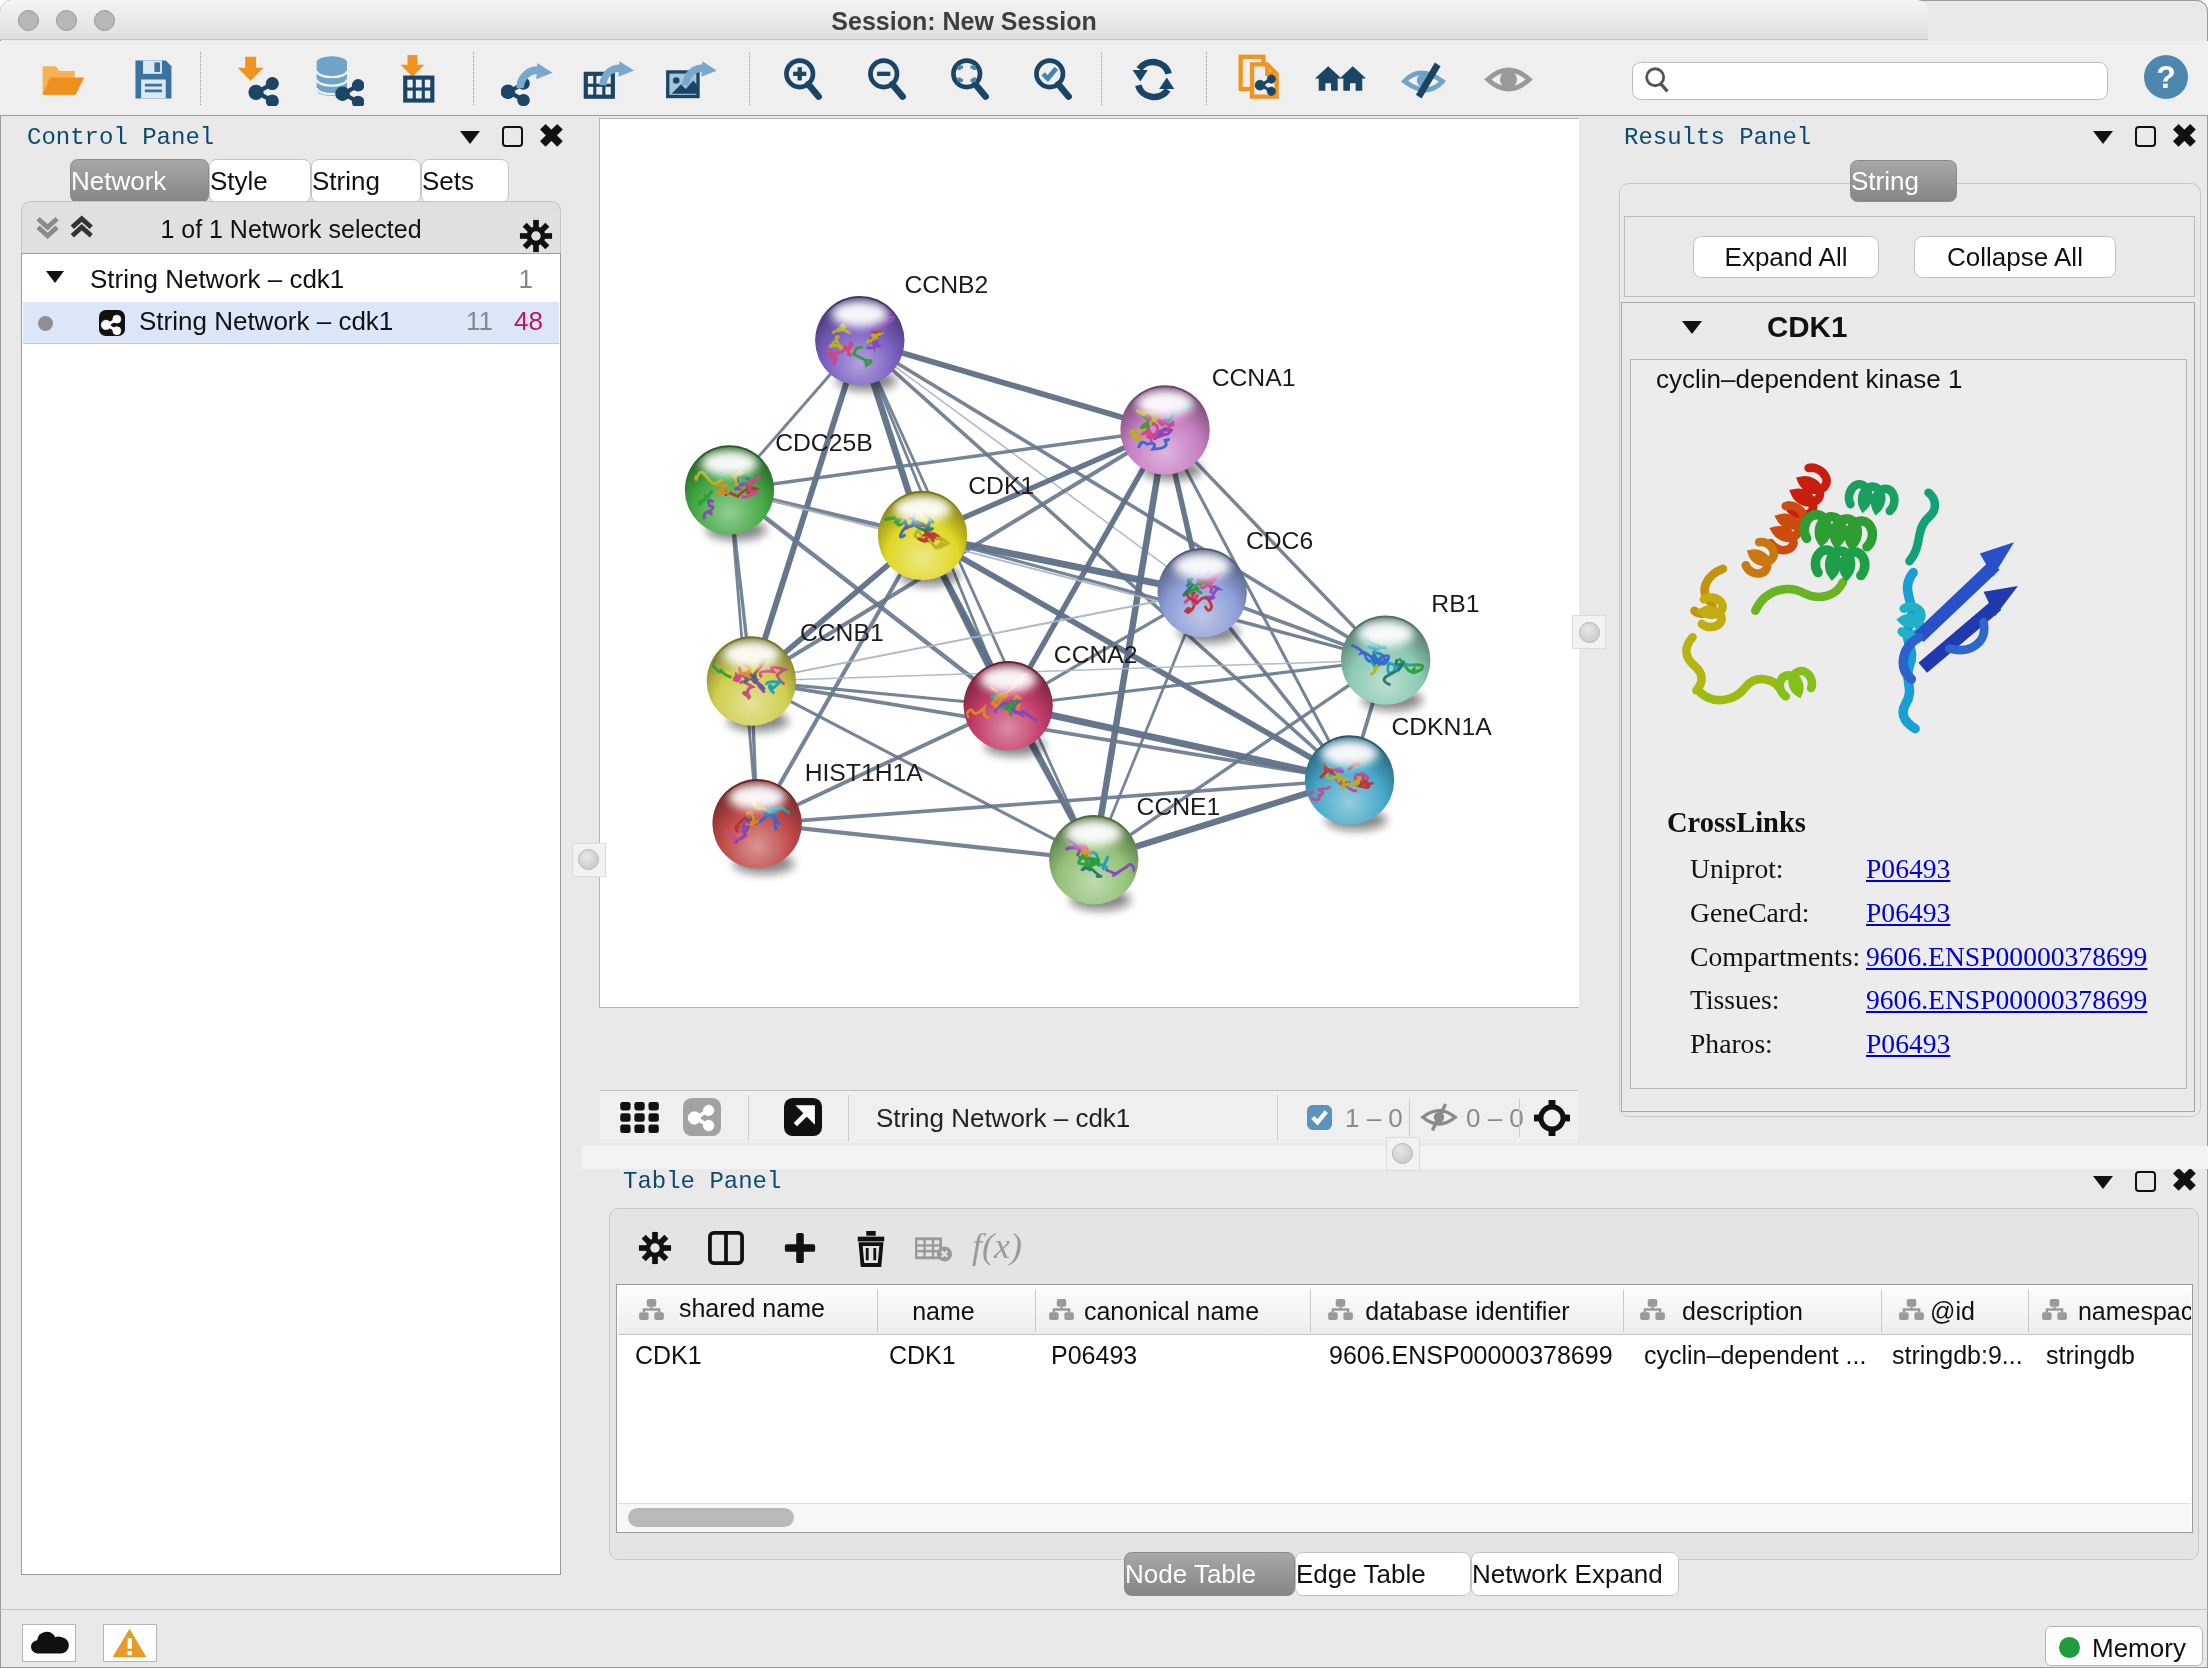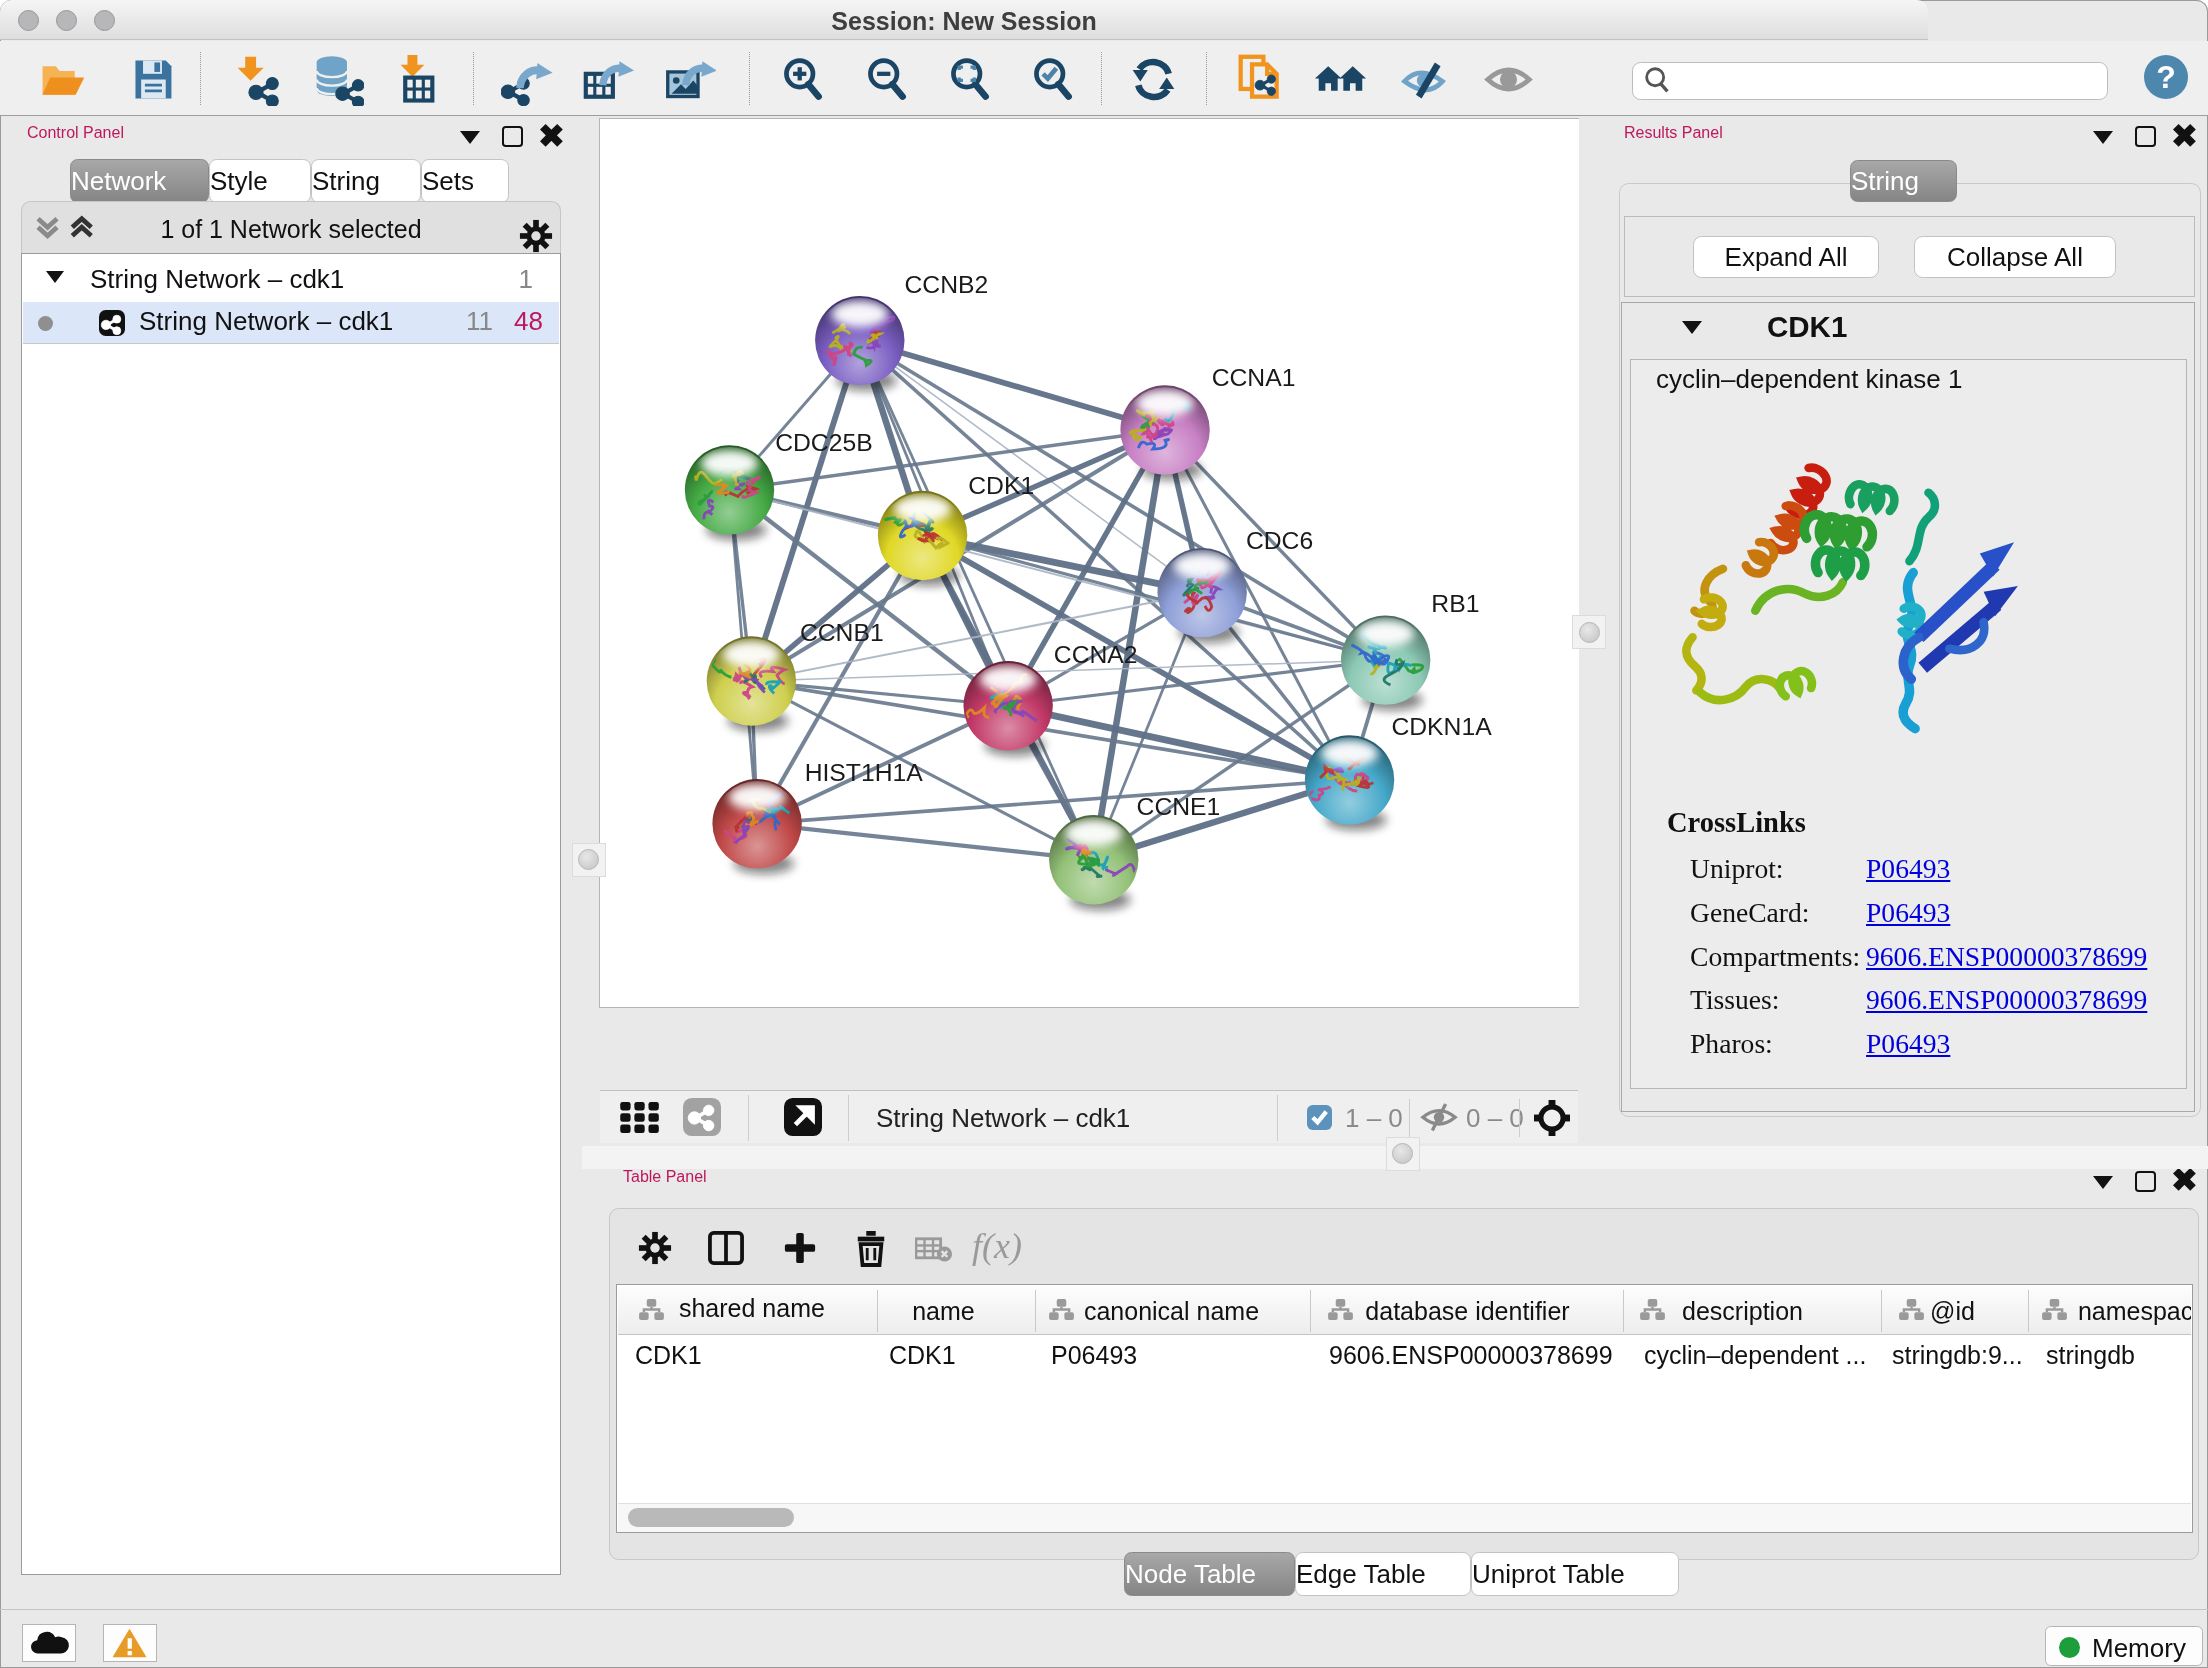--- a/index.html
+++ b/index.html
@@ -5,21 +5,21 @@
 .win{position:absolute;left:0;top:0;width:2208px;height:1668px;background:#e9e9e9;
   border-radius:11.4px 11.4px 0 0;overflow:hidden;box-shadow:0 0 0 1px #9a9a9a inset;}
 .abs{position:absolute}
 .titlebar{left:0;top:0;width:1928px;height:40px;background:linear-gradient(#f5f5f5,#dedede);
   border-bottom:1px solid #c2c2c2;border-radius:11.4px 11.4px 0 0;}
 .tl{position:absolute;top:9.5px;width:21px;height:21px;border-radius:50%;background:#b7b7ba;border:1px solid #979799;}
 .title{position:absolute;top:6.7px;left:0;width:100%;text-align:center;font-size:25px;font-weight:bold;color:#3e3e3e;}
 .toolbar{left:0;top:41px;width:2208px;height:75px;background:#efefef;border-bottom:1px solid #9d9d9d;}
 .tsep{position:absolute;top:11.4px;height:53px;width:0;border-left:1.9px dotted #999;}
 .searchbox{position:absolute;left:1632px;top:21px;width:476px;height:38px;background:#fff;border:1.4px solid #bcbcbc;border-radius:8.6px;}
-.panel-title{font-size:16px;color:#be185d;}
+.panel-title{font-size:24px;color:#0c4a6e;font-family:Liberation Mono, monospace;}
 .ptri{width:0;height:0;border-left:10.5px solid transparent;border-right:10.5px solid transparent;border-top:13.3px solid #111;display:inline-block}
 .psq{width:21px;height:21px;border:2.9px solid #111;border-radius:3.8px;display:inline-block}
 .tabbtn{position:absolute;border:1px solid #c3c3c3;background:#fff;color:#111;font-size:26px;
   border-radius:7.6px;}
 .tabsel{background:linear-gradient(#a8a8a8,#858585);color:#fff;border-color:#8a8a8a;}
 .whitebox{background:#fff;border:1.9px solid #9b9b9b;}
 .glink{color:#0000dd;text-decoration:underline;}
 .serif{font-family:"Liberation Serif",serif;}
 </style></head><body>
 <div class="win">
@@ -821,21 +821,21 @@
     <div class="abs" style="left:889px;top:1341px;font-size:25px;color:#111">CDK1</div>
     <div class="abs" style="left:1051px;top:1341px;font-size:25px;color:#111">P06493</div>
     <div class="abs" style="left:1329px;top:1341px;font-size:25px;color:#111">9606.ENSP00000378699</div>
     <div class="abs" style="left:1644px;top:1341px;font-size:25px;color:#111">cyclin–dependent ...</div>
     <div class="abs" style="left:1892px;top:1341px;font-size:25px;color:#111">stringdb:9...</div>
     <div class="abs" style="left:2046px;top:1341px;font-size:25px;color:#111">stringdb</div>
     <div class="abs" style="left:618px;top:1503px;width:1573px;height:28.5px;background:#f7f7f7;border-top:1px solid #e0e0e0"></div>
     <div class="abs" style="left:628px;top:1508px;width:166px;height:19px;background:#b9b9b9;border-radius:9.5px"></div>
     <div class="tabbtn tabsel" style="left:1124px;top:1552px;width:171px;height:44px;line-height:42px;">Node Table</div>
     <div class="tabbtn" style="left:1295px;top:1552px;width:176px;height:44px;line-height:42px;">Edge Table</div>
-    <div class="tabbtn" style="left:1471px;top:1552px;width:208px;height:44px;line-height:42px;">Uniprot Table</div>
+    <div class="tabbtn" style="left:1471px;top:1552px;width:208px;height:44px;line-height:42px;">Network Expand</div>
 <div class="abs" style="left:582px;top:1146px;width:1626px;height:23px;background:#f3f3f3"></div>
 <div class="abs" style="left:0;top:1609px;width:2208px;height:1px;background:#c4c4c4"></div>
     <div class="abs" style="left:22px;top:1624px;width:54px;height:38px;background:#fdfdfd;border:1px solid #b5b5b5"><svg width="52" height="36" viewBox="0 0 55 38">
         <path d="M16 30 a7 7 0 0 1 -1 -14 a10 10 0 0 1 19 -3 a8 8 0 0 1 7 0 a8.5 8.5 0 0 1 -2 17 z" fill="#111"></path>
       </svg></div>
     <div class="abs" style="left:103px;top:1624px;width:54px;height:38px;background:#fdfdfd;border:1px solid #b5b5b5"><svg width="52" height="36" viewBox="0 0 55 38">
         <path d="M27 4 L45 34 L9 34 z" fill="#e89c28"></path>
         <rect x="25" y="14" width="4.5" height="11" fill="#fff"></rect>
         <rect x="25" y="27.5" width="4.5" height="4.5" fill="#fff"></rect>
       </svg></div>

